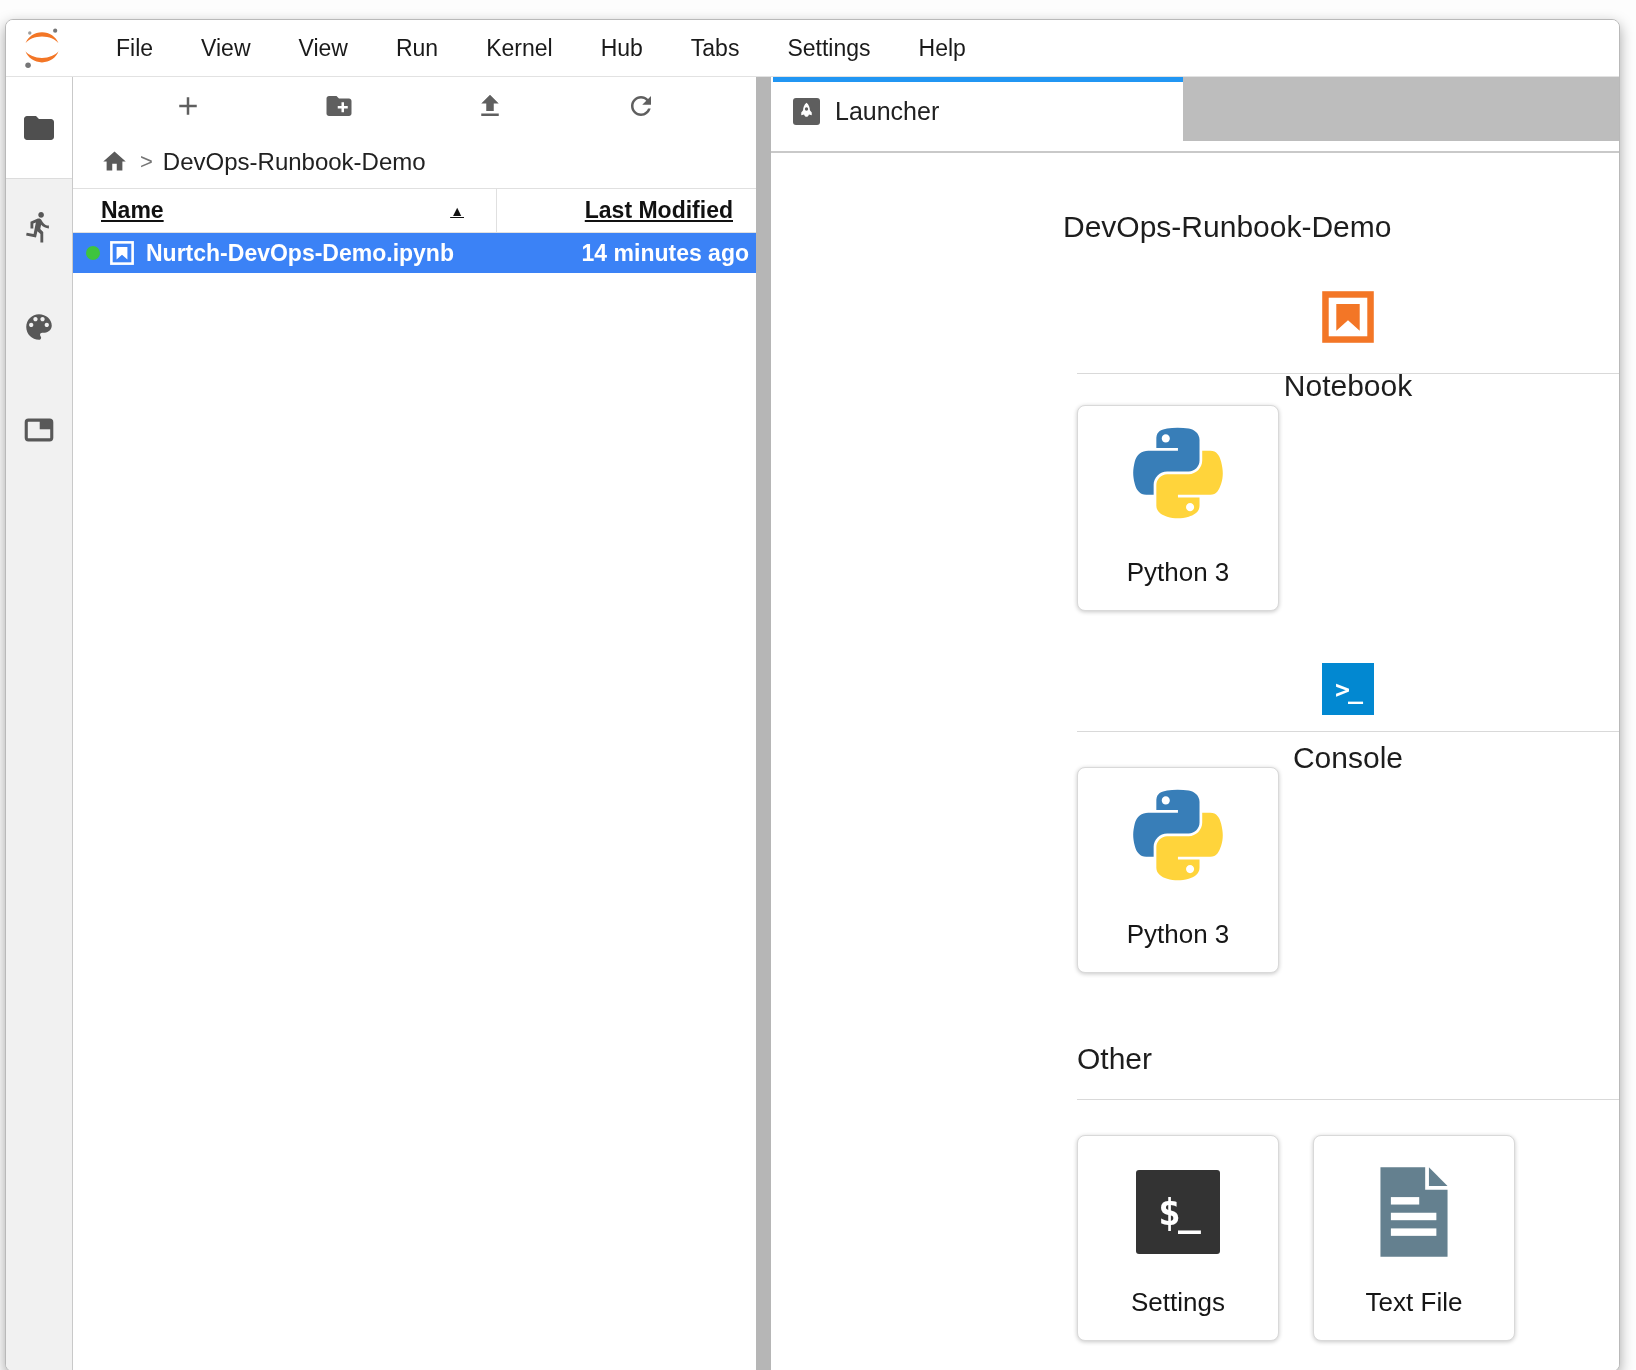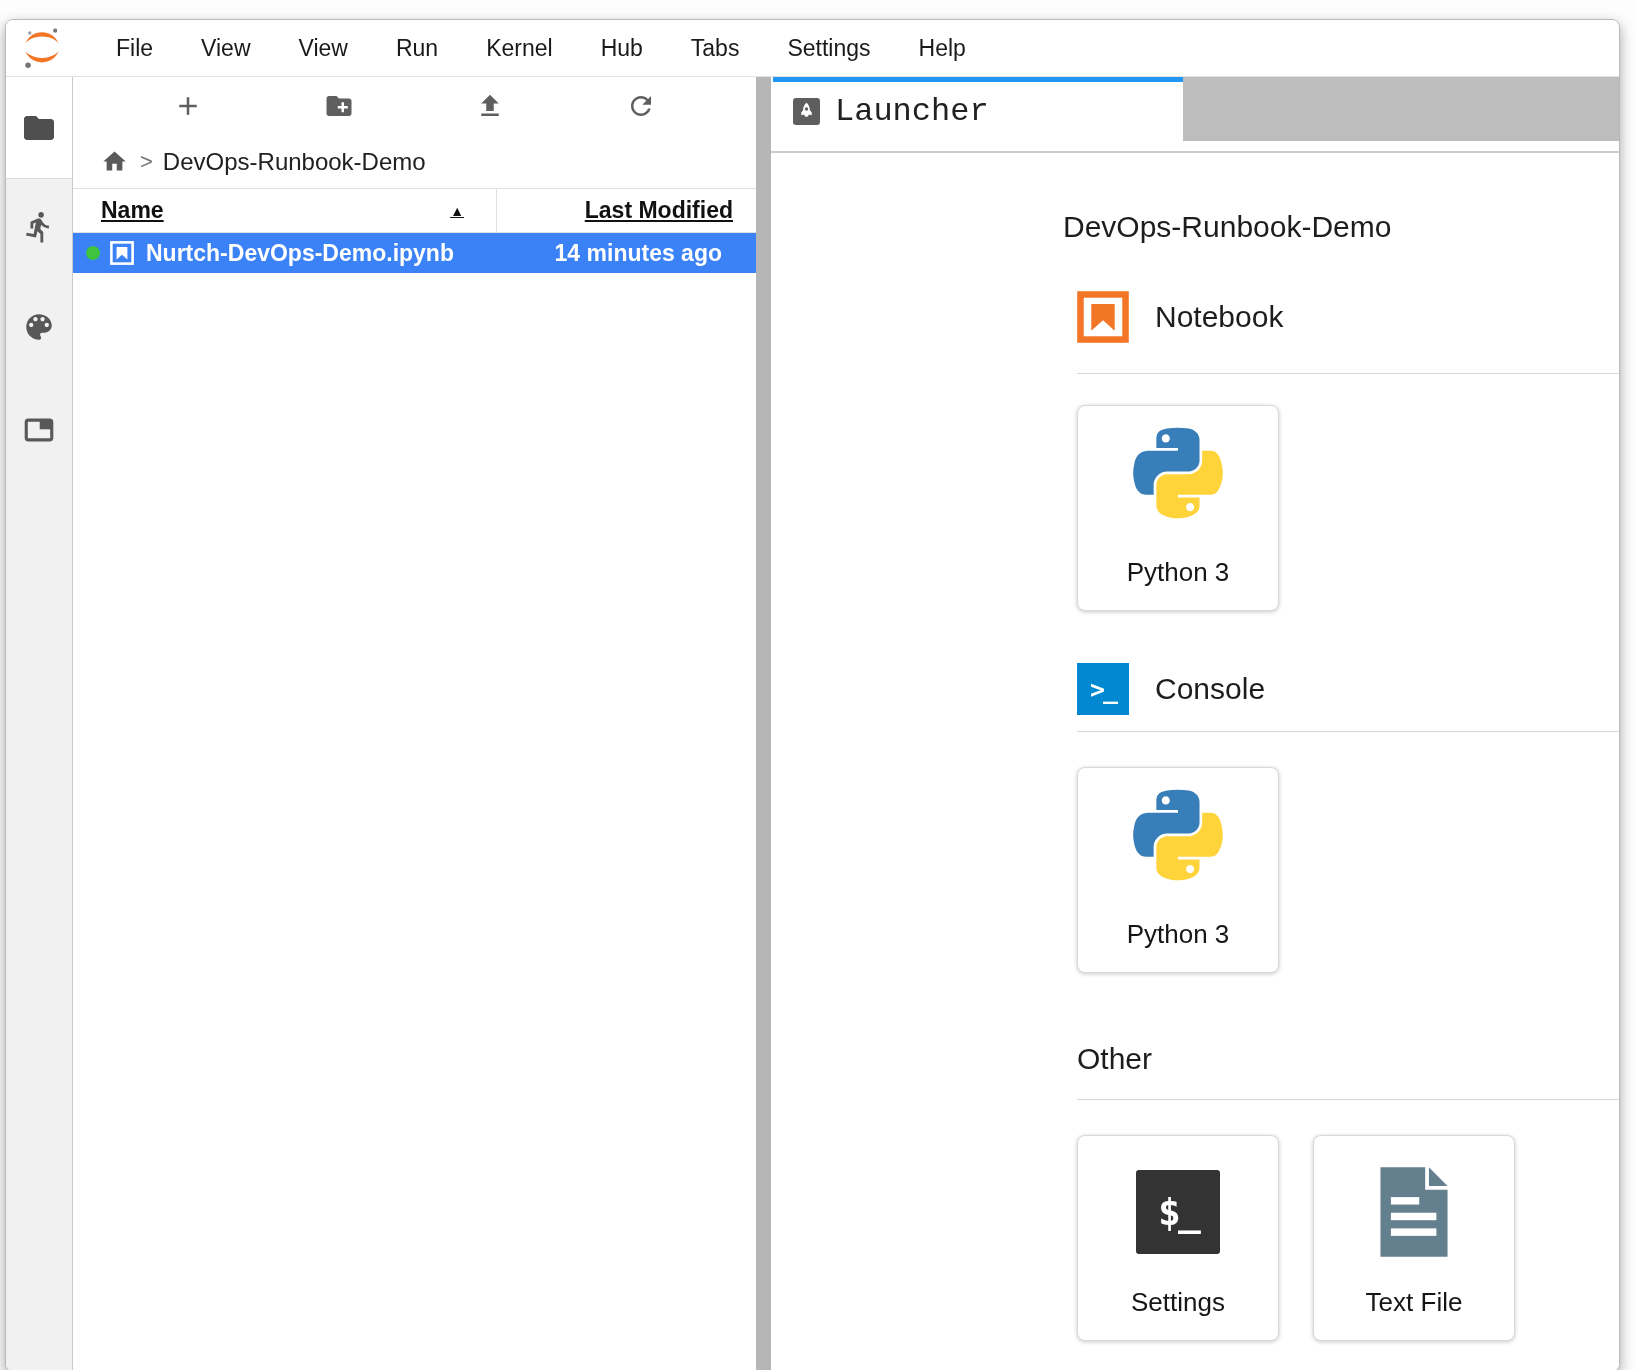--- a/index.html
+++ b/index.html
@@ -43,42 +43,42 @@
                font-weight:700; font-size:23px; color:#111;text-decoration:underline; }
   .hdr-name { flex:1; display:flex; align-items:center; padding-left:28px; }
   .sort-glyph { margin-left:auto; margin-right:32px; font-size:14px; color:#111; }
   .hdr-mod { width:260px; border-left:1px solid #e0e0e0; display:flex; align-items:center;
              justify-content:flex-end; padding-right:23px; }
   .fb-row { height:40px; flex:0 0 40px; display:flex; align-items:center;
             background:#3b82f6; color:#fff; font-size:23px; font-weight:600; cursor:pointer; }
   .row-name { flex:1; display:flex; align-items:center; padding-left:13px; min-width:0; }
   .run-dot { width:14px; height:14px; border-radius:50%; background:#3ec43e; margin-right:9px; flex:0 0 14px; }
   .nb-row-icon { width:26px; height:26px; margin-right:11px; flex:0 0 26px; }
-  .row-mod { width:260px; text-align:right; padding-right:34px; }
+  .row-mod { width:260px; text-align:right; padding-right:7px; }
 
   
   .splitter { width:15px; flex:0 0 15px; background:#b6b6b6; cursor:col-resize; }
 
   
   .main { flex:1; display:flex; flex-direction:column; background:#fff; min-width:0; }
   .tabbar { height:64px; flex:0 0 64px; display:flex; padding-left:2px; background:#fff; }
   .tab-active { width:410px; flex:0 0 410px; background:#fff; border-top:5px solid #2196f3;
                 display:flex; align-items:center; gap:15px; padding-left:20px; cursor:pointer; }
   .tab-icon { width:27px; height:27px; background:#5e5e5e; border-radius:3px;
               display:flex; align-items:center; justify-content:center; flex:0 0 27px; }
   .tab-icon svg { width:21px; height:21px; }
-  .tab-label { font-size:32px; color:#212121;font-family:Liberation Mono, monospace; }
+  .tab-label { font-size:25px; color:#212121; }
   .tab-filler { flex:1; background:#bdbdbd; }
   .tab-gap { height:10px; flex:0 0 10px; background:#fff; }
   .tab-underline { height:2px; flex:0 0 2px; background:#c9c9c9; }
 
   
   .launcher { flex:1; overflow:hidden; padding:56px 0 0 306px; }
   .launcher-title { font-size:30px; color:#1d1d1d; margin-left:-14px; line-height:36px; }
-  .section-header { display:flex; align-items:center; gap:26px; margin-top:46px; height:52px; }
+  .section-header { display:flex; align-items:center; gap:26px; margin-top:46px; height:52px;flex-direction:column; }
   .section-header.console { margin-top:52px; }
   .section-icon { width:52px; height:52px; flex:0 0 52px; }
   .console-icon { background:#0288d1; display:flex; align-items:center; justify-content:center; }
   .console-glyph { color:#fff; font-family:"DejaVu Sans Mono", monospace; font-weight:700; font-size:25px; letter-spacing:-2px; }
   .section-label { font-size:30px; color:#1d1d1d; }
   .section-label.other { margin-top:68px; height:35px; line-height:35px; }
   .divider { height:1px; background:#d9d9d9; margin-top:30px; }
   .divider.console { margin-top:16px; }
   .divider.other { margin-top:23px; }
   .cards-row { display:flex; gap:34px; margin-top:35px; }

